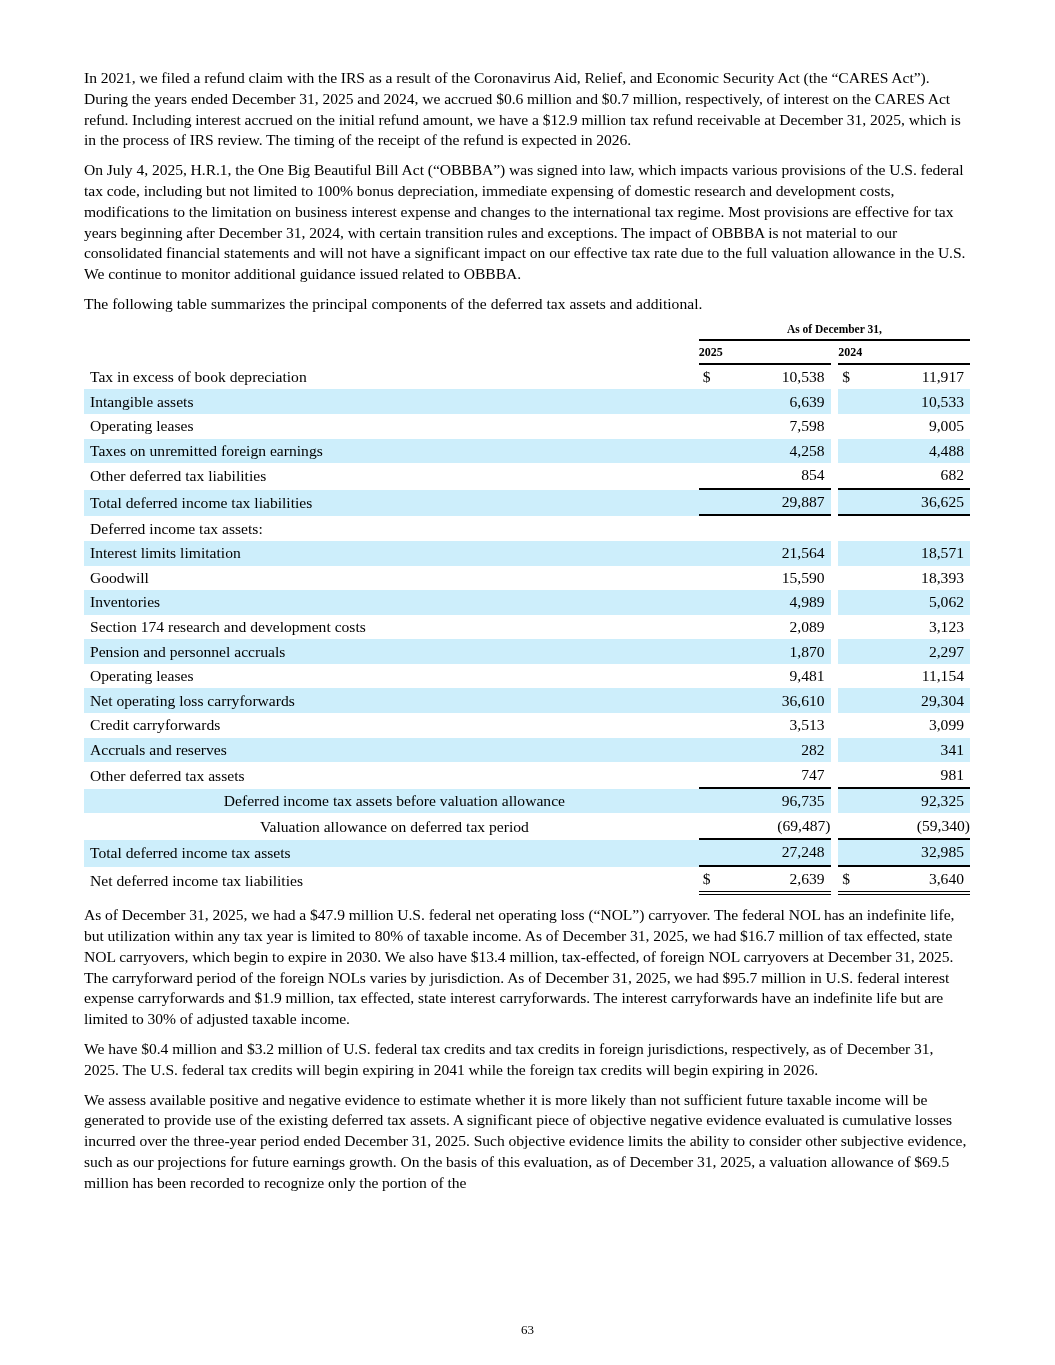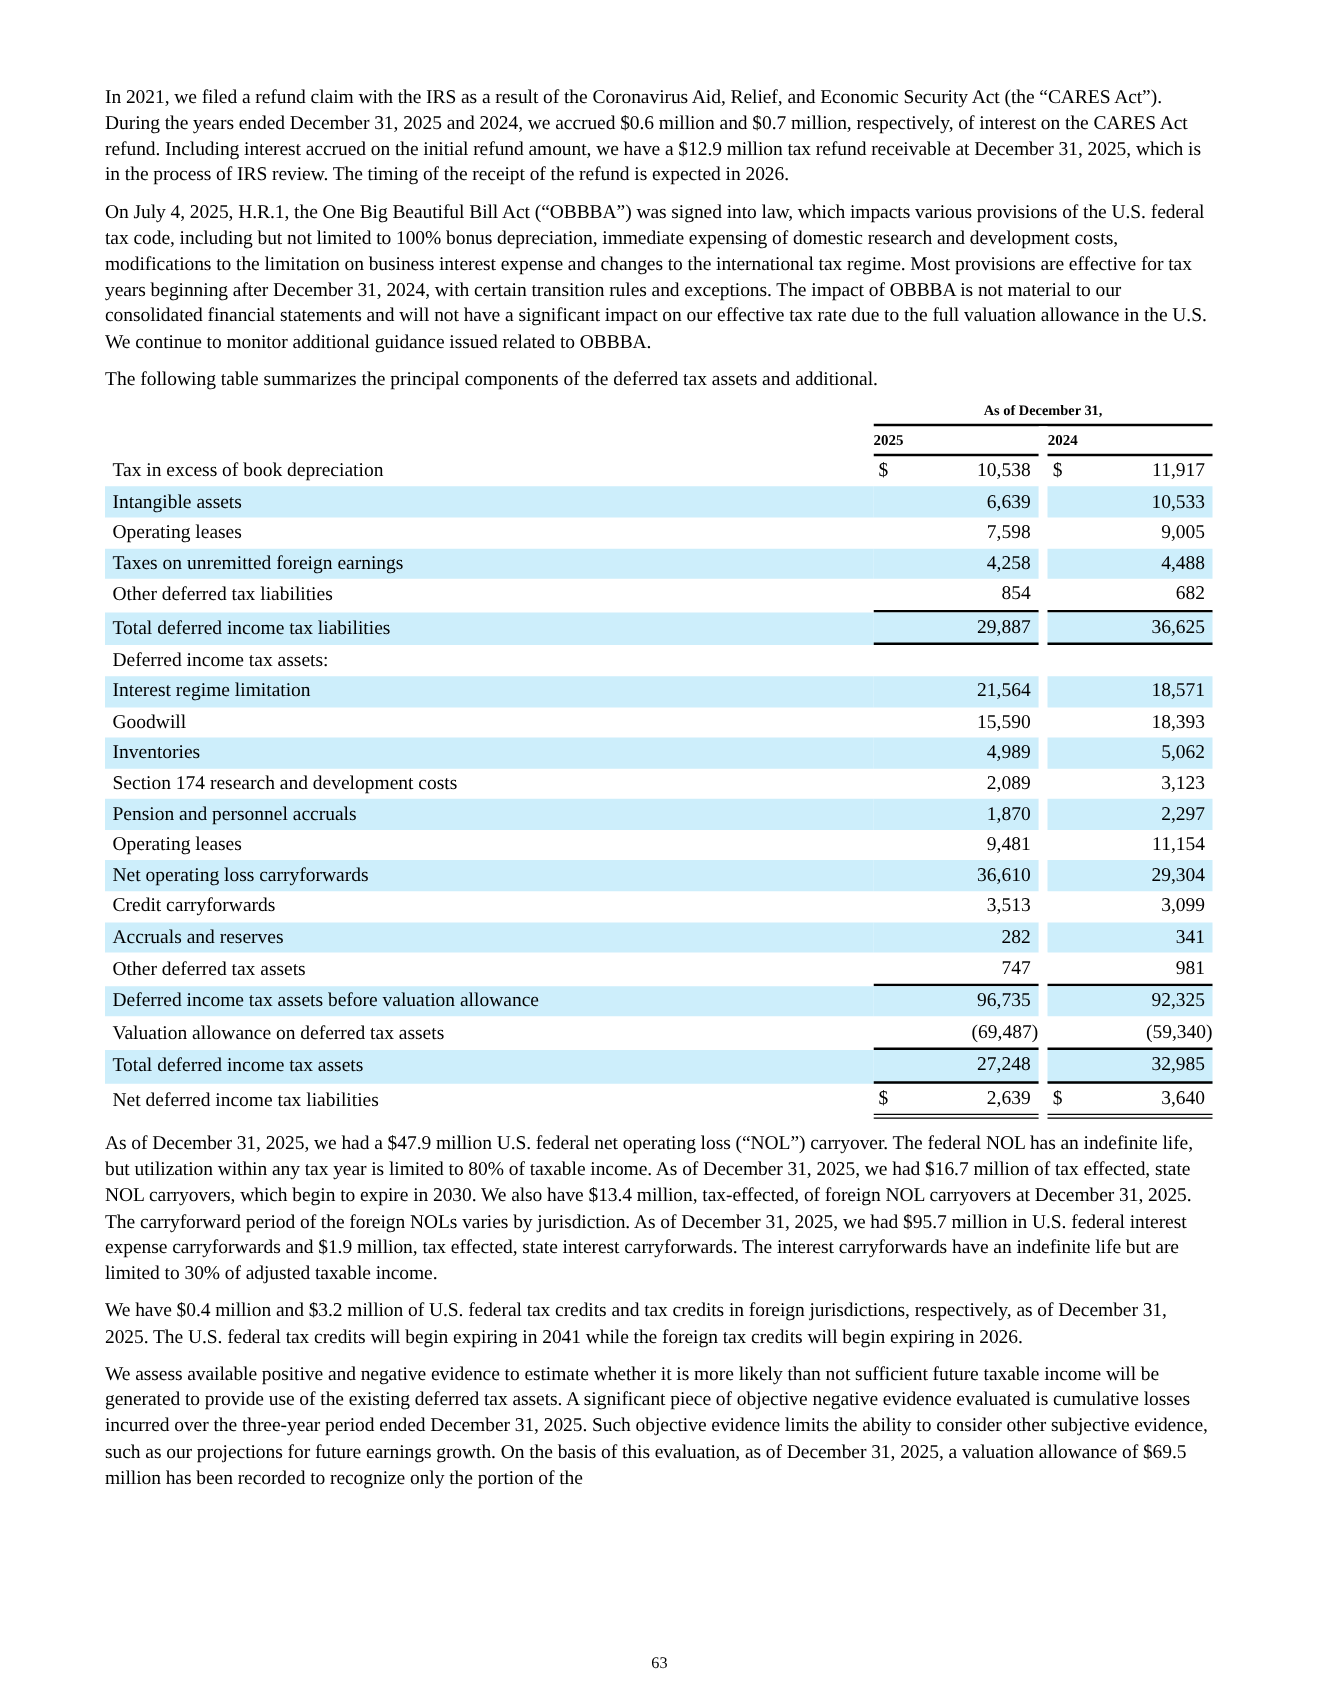--- a/index.html
+++ b/index.html
@@ -15,21 +15,21 @@
     table.dt {
       width: 886px; border-collapse: separate; border-spacing: 0;
       font-size: 15.6px; line-height: 20px;
     }
     table.dt td { padding: 0; height: 24.6px; vertical-align: middle; white-space: nowrap; }
     tr.shade td.lab, tr.shade td.c1, tr.shade td.c2, tr.shade td.cur1, tr.shade td.cur2, tr.shade td.gap { background: #cdeefb; }
     td.lab { width: 618px; padding-left: 6px !important; }
     td.cur1, td.cur2 { width: 22px; text-align: left; padding-left: 4px !important; }
     td.c1, td.c2 { width: 102px; text-align: right; padding-right: 6px !important; }
     td.gap { width: 8px; background: #fff !important; }
-    .ind1 { padding-left: 36px !important; }
+    .ind1 { padding-left: 36px !important; text-align: center; }
     .ind2 { padding-left: 56px !important; }
 
     tr.hdr1 td { height: 18px; font-size: 11.5px; font-weight: bold; text-align: center; margin-top: 44px; }
     tr.hdr2 td { height: 22px; font-size: 12px; font-weight: bold; text-align: left; }
     .hdr-span { border-bottom: 2px solid #000; }
     .hdr-yr { border-bottom: 2px solid #000; }
     .bot-rule td.cur1, .bot-rule td.c1, .bot-rule td.cur2, .bot-rule td.c2 { border-bottom: 2px solid #000; }
     .dbl-rule td.cur1, .dbl-rule td.c1, .dbl-rule td.cur2, .dbl-rule td.c2 { border-bottom: 4px double #000; }
 
     .footer-num { position: absolute; left: 0; width: 1055px; top: 1322px; text-align: center; font-size: 13px; }
@@ -113,21 +113,21 @@
     <tr>
       <td class="lab">Deferred income tax assets:</td>
       <td class="cur1"></td>
           <td class="c1"></td>
       <td class="gap"></td>
       <td class="cur2"></td>
           <td class="c2"></td>
     </tr>
 
     <tr class="shade">
-      <td class="lab">Interest regime limitation</td>
+      <td class="lab">Interest limits limitation</td>
       <td class="cur1"></td>
           <td class="c1">21,564</td>
       <td class="gap"></td>
       <td class="cur2"></td>
           <td class="c2">18,571</td>
     </tr>
 
     <tr>
       <td class="lab">Goodwill</td>
       <td class="cur1"></td>
@@ -212,21 +212,21 @@
     <tr class="shade">
       <td class="lab ind1">Deferred income tax assets before valuation allowance</td>
       <td class="cur1"></td>
           <td class="c1">96,735</td>
       <td class="gap"></td>
       <td class="cur2"></td>
           <td class="c2">92,325</td>
     </tr>
 
     <tr class="bot-rule">
-      <td class="lab ind1">Valuation allowance on deferred tax assets</td>
+      <td class="lab ind1">Valuation allowance on deferred tax period</td>
       <td class="cur1"></td>
           <td class="c1" style="padding-right:0 !important">(69,487)</td>
       <td class="gap"></td>
       <td class="cur2"></td>
           <td class="c2" style="padding-right:0 !important">(59,340)</td>
     </tr>
 
     <tr class="shade bot-rule">
       <td class="lab ind2">Total deferred income tax assets</td>
       <td class="cur1"></td>

